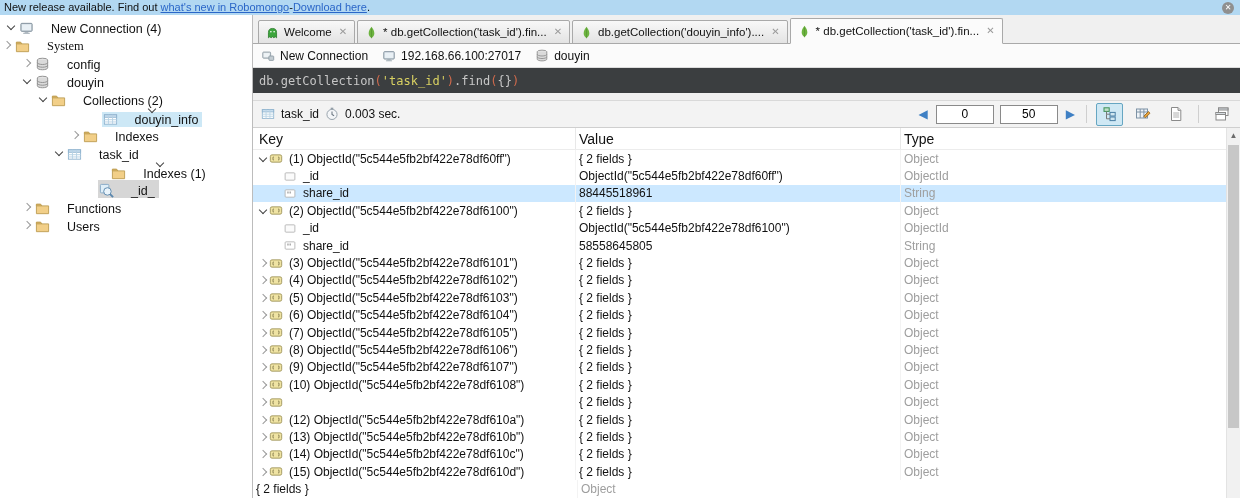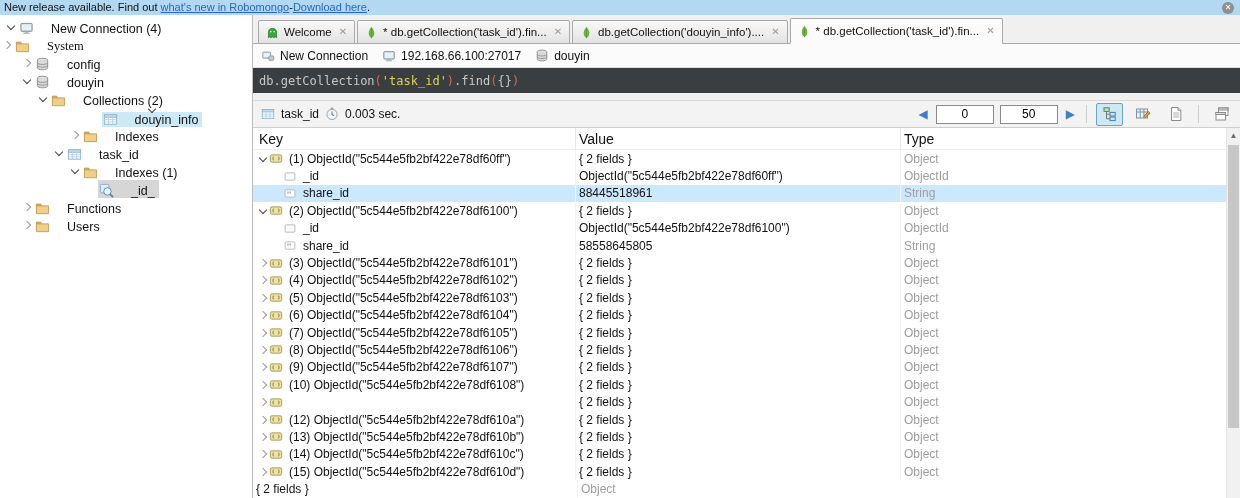--- a/index.html
+++ b/index.html
@@ -217,21 +217,21 @@
             <span class="ticon">
               <svg viewBox="0 0 16 16">
                 <rect x="1.5" y="3" width="13" height="10" fill="#ffffff" stroke="#90b4cf"></rect>
                 <rect x="1.5" y="3" width="13" height="2.6" fill="#cce0f0" stroke="#90b4cf"></rect>
                 <path d="M5.8 3v10 M10.2 3v10 M1.5 8.2h13 M1.5 10.6h13" stroke="#b8d2e4" fill="none"></path>
               </svg>
             </span>
             <span>task_id</span>
           </span>
         </div>
-        <div class="trow" style="padding-left: 68px;">
+        <div class="trow" style="padding-left: 68px; flex-direction: column;">
           <span class="tarrow">
             <span class="chev exp"></span>
           </span>
           <span class="tsel">
             <span class="ticon">
               <svg viewBox="0 0 16 16">
                 <path d="M1.5 3.5 L6 3.5 L7.3 5.2 L14.5 5.2 L14.5 13.5 L1.5 13.5 Z" fill="#f2cf88" stroke="#bf9f56"></path>
                 <path d="M1.5 3.5 L6 3.5 L7.3 5.2 L1.5 5.2 Z" fill="#e3b963" stroke="#bf9f56"></path>
               </svg>
             </span>

